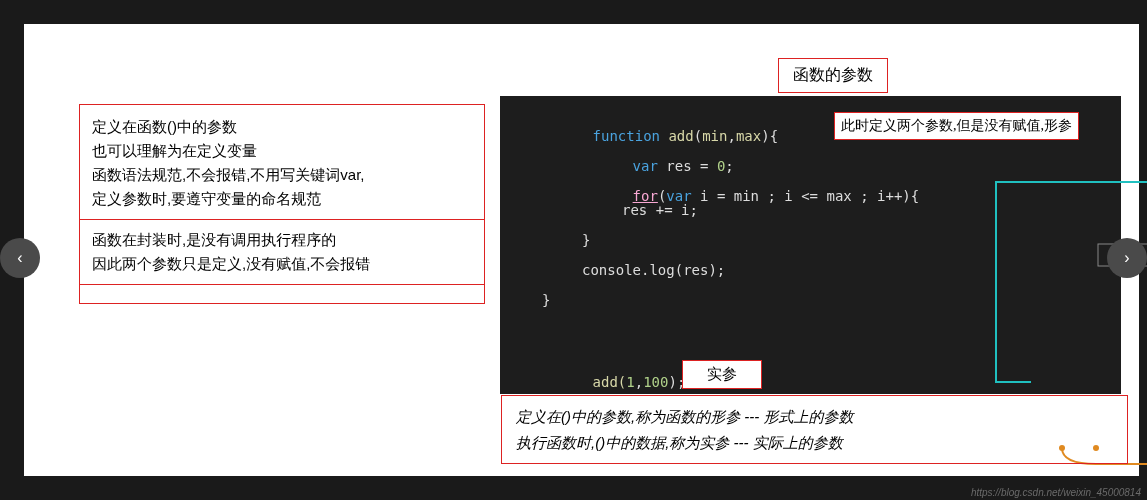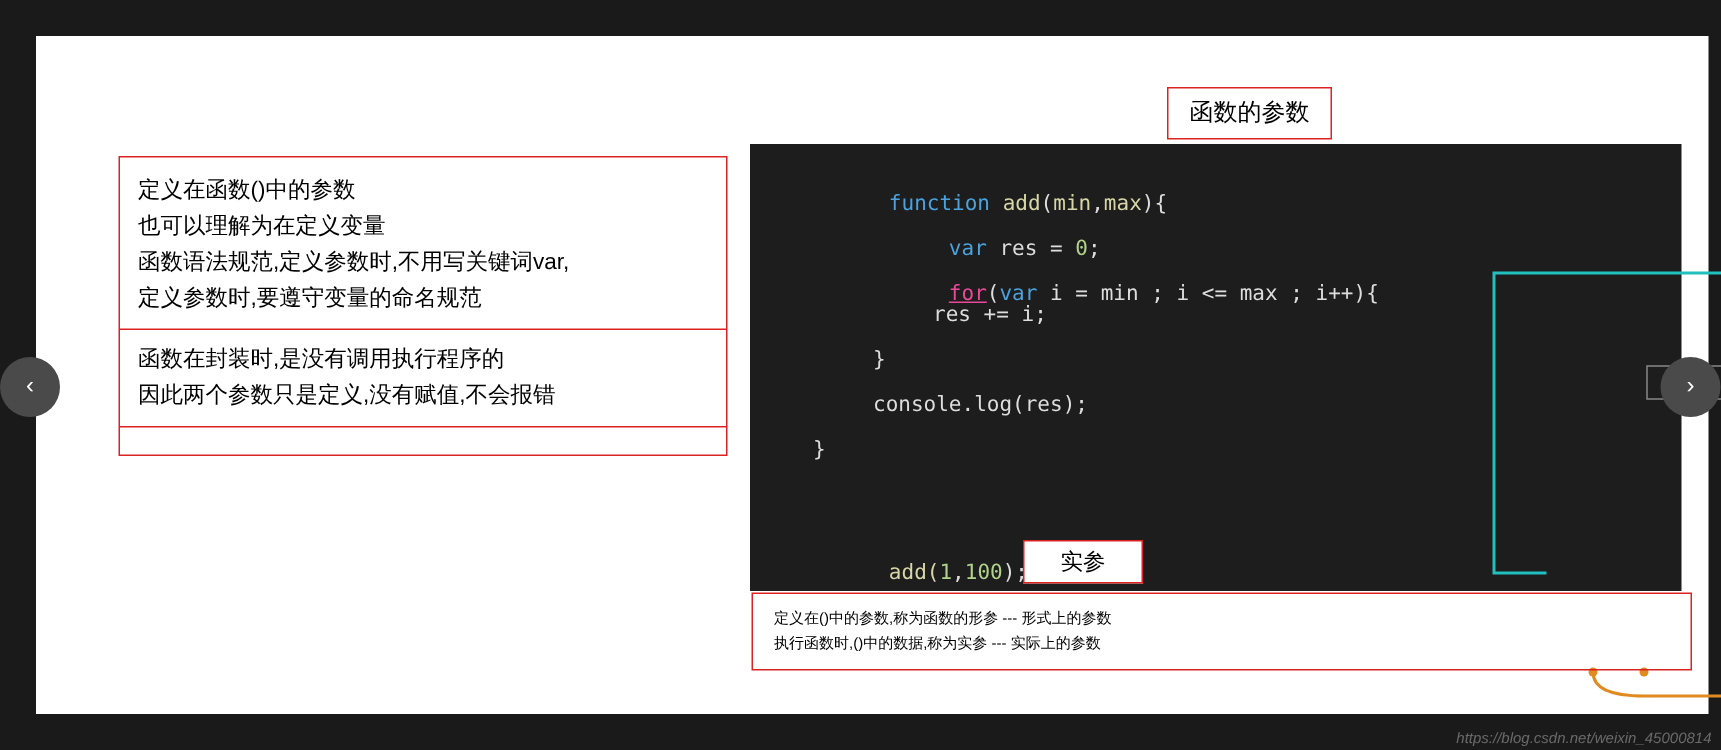--- a/index.html
+++ b/index.html
@@ -6,37 +6,37 @@
   .slide{position:absolute;left:24px;top:24px;width:1115px;height:452px;background:#fff;}
   .nav-btn{position:absolute;width:40px;height:40px;border-radius:50%;background:#4a4a4a;color:#fff;display:flex;align-items:center;justify-content:center;cursor:pointer;}
   .nav-prev{left:0;top:238px;}
   .nav-next{right:0;top:238px;}
   .watermark{position:absolute;right:6px;bottom:2px;color:#6a6a6a;font-size:10px;font-style:italic;}
   .label-top{position:absolute;left:754px;top:34px;padding:6px 14px;border:1px solid #d22;font-size:16px;}
   .explain{position:absolute;left:55px;top:80px;width:380px;border:1px solid #d22;padding:10px 12px;font-size:15px;line-height:1.6;}
   .explain hr{border:none;border-top:1px solid #d22;margin:8px -12px;}
   .code-area{position:absolute;left:476px;top:72px;width:621px;height:298px;background:#1d1d1d;color:#ddd;font-family:Consolas,monospace;font-size:14px;}
   .code-line{position:absolute;white-space:pre;}
-  .kw{color:#4aa3df;} .kw2{color:#ec4899;text-decoration:underline;} .id{color:#d7d7a8;} .op{color:#ddd;} .num{color:#b1d28a;}
+  .kw{color:#4aa3df;} .kw2{color:#f9a8d4;text-decoration:underline;} .id{color:#d7d7a8;} .op{color:#ddd;} .num{color:#b1d28a;}
   .inline-note{position:absolute;left:810px;top:88px;background:#fff;border:1px solid #d22;color:#000;font-size:14px;padding:4px 6px;font-family:"Microsoft YaHei";}
   .inline-note2{position:absolute;left:658px;top:336px;background:#fff;border:1px solid #d22;color:#000;font-size:15px;padding:4px 24px;font-family:"Microsoft YaHei";}
-  .bottom-box{position:absolute;left:477px;top:371px;width:597px;border:1px solid #d22;padding:8px 14px;font-size:10px;line-height:1.7;}
+  .bottom-box{position:absolute;left:477px;top:371px;width:597px;border:1px solid #d22;padding:8px 14px;font-size:15px;line-height:1.7;font-style:italic;}
   svg.anno{position:absolute;left:476px;top:72px;width:621px;height:298px;pointer-events:none;}
 </style>
 </head>
 <body>
 
 <div class="slide">
 
   <div class="label-top">函数的参数</div>
 
   <div class="explain">
     <div>定义在函数()中的参数</div>
     <div>也可以理解为在定义变量</div>
-    <div>函数语法规范,定义参数时,不用写关键词var,</div>
+    <div>函数语法规范,不会报错,不用写关键词var,</div>
     <div>定义参数时,要遵守变量的命名规范</div>
     <hr>
     <div>函数在封装时,是没有调用执行程序的</div>
     <div>因此两个参数只是定义,没有赋值,不会报错</div>
     <hr>
   </div>
 
   <div class="code-area">
     <div class="code-line" style="left:42px;top:16px;">
       <span class="kw">function</span><span class="id"> add</span><span class="op">(</span><span class="id">min</span><span class="op">,</span><span class="id">max</span><span class="op">){</span>
@@ -78,20 +78,21 @@
 
       <circle cx="225" cy="98" r="3" fill="#e08a20"></circle>
         <circle cx="355" cy="98" r="3" fill="#e08a20"></circle>
 
       <path d="M86,280 Q86,296 120,296 L178,296 Q178,274 180,272" fill="none" stroke="#e08a20" stroke-width="2"></path>
       <circle cx="86" cy="280" r="3" fill="#e08a20"></circle>
         <circle cx="120" cy="280" r="3" fill="#e08a20"></circle>
     </svg>
   </div>
 
+  <div class="inline-note">此时定义两个参数,但是没有赋值,形参</div>
   <div class="inline-note2">实参</div>
 
   <div class="bottom-box">
     <div>定义在()中的参数,称为函数的形参 --- 形式上的参数</div>
     <div>执行函数时,()中的数据,称为实参 --- 实际上的参数</div>
   </div>
 
 </div>
 
 <div class="nav-btn nav-prev">

